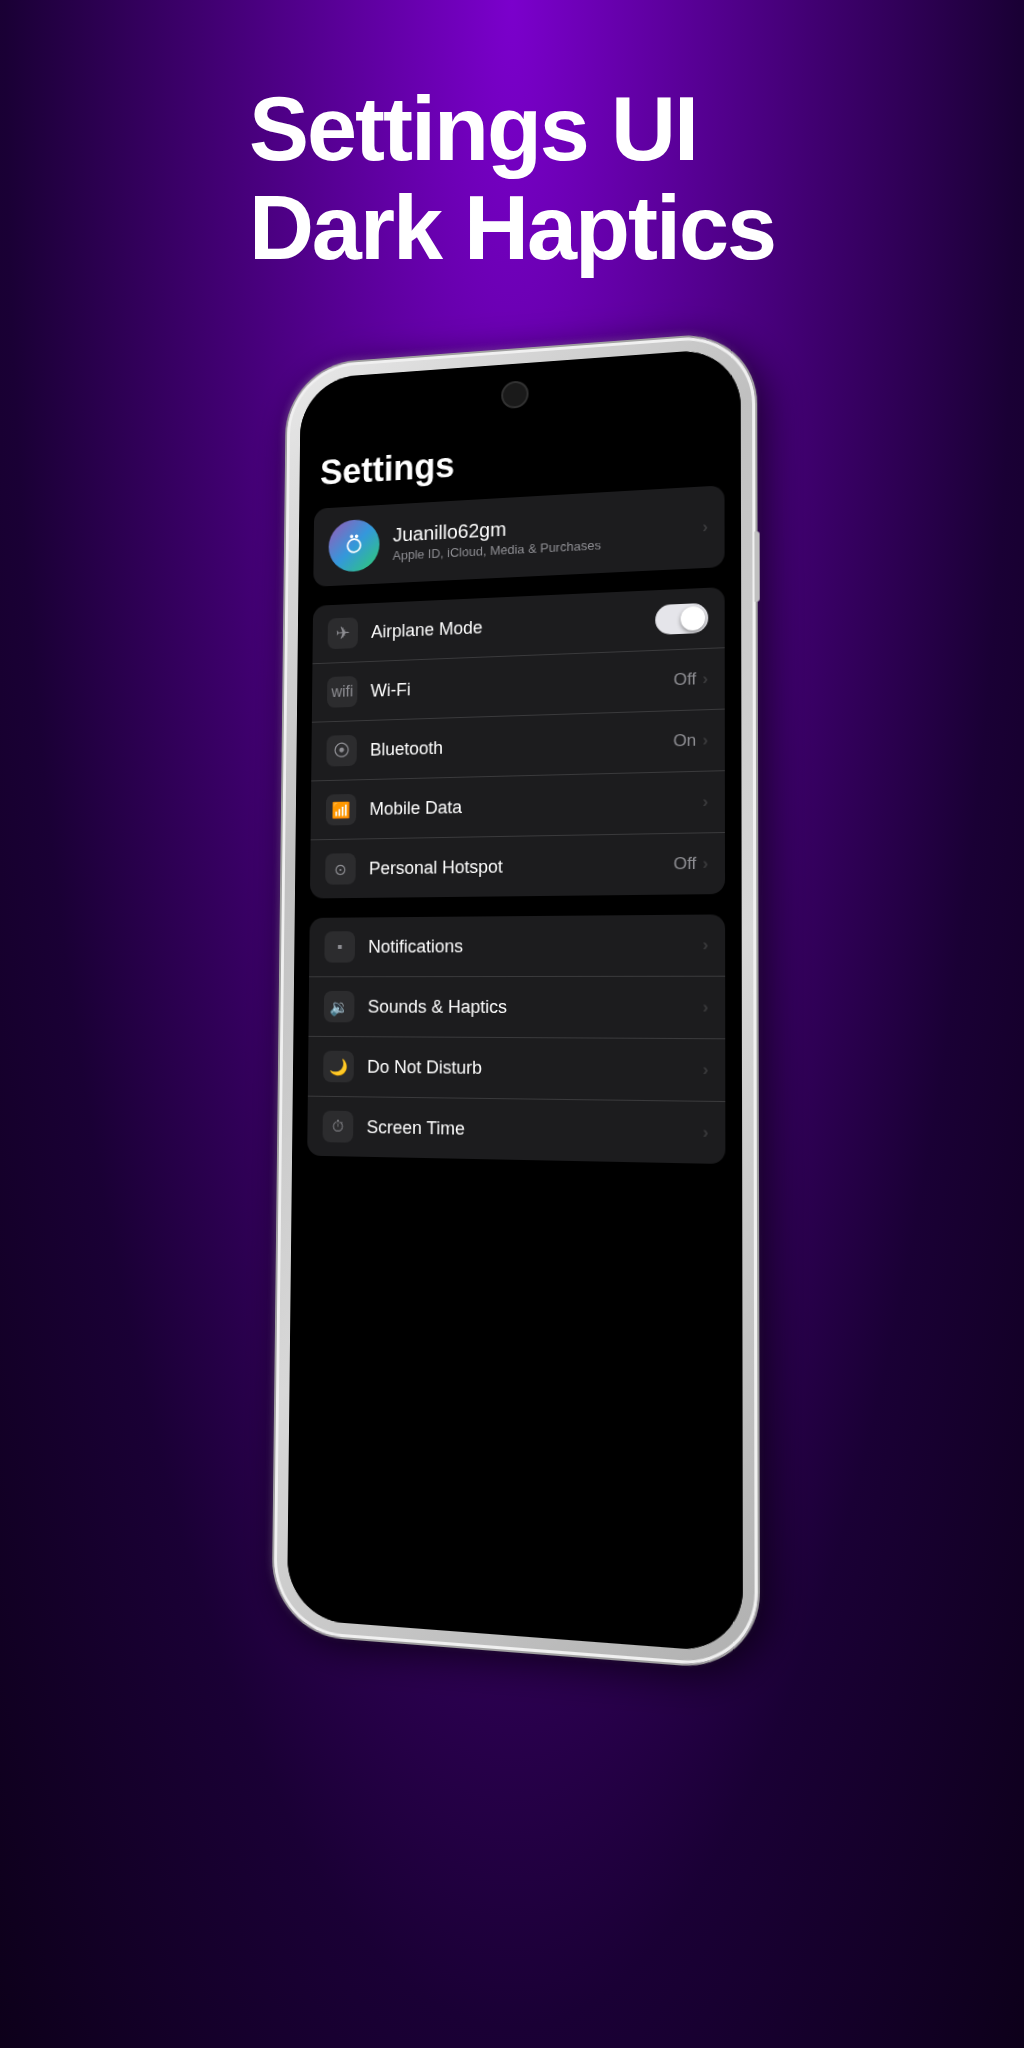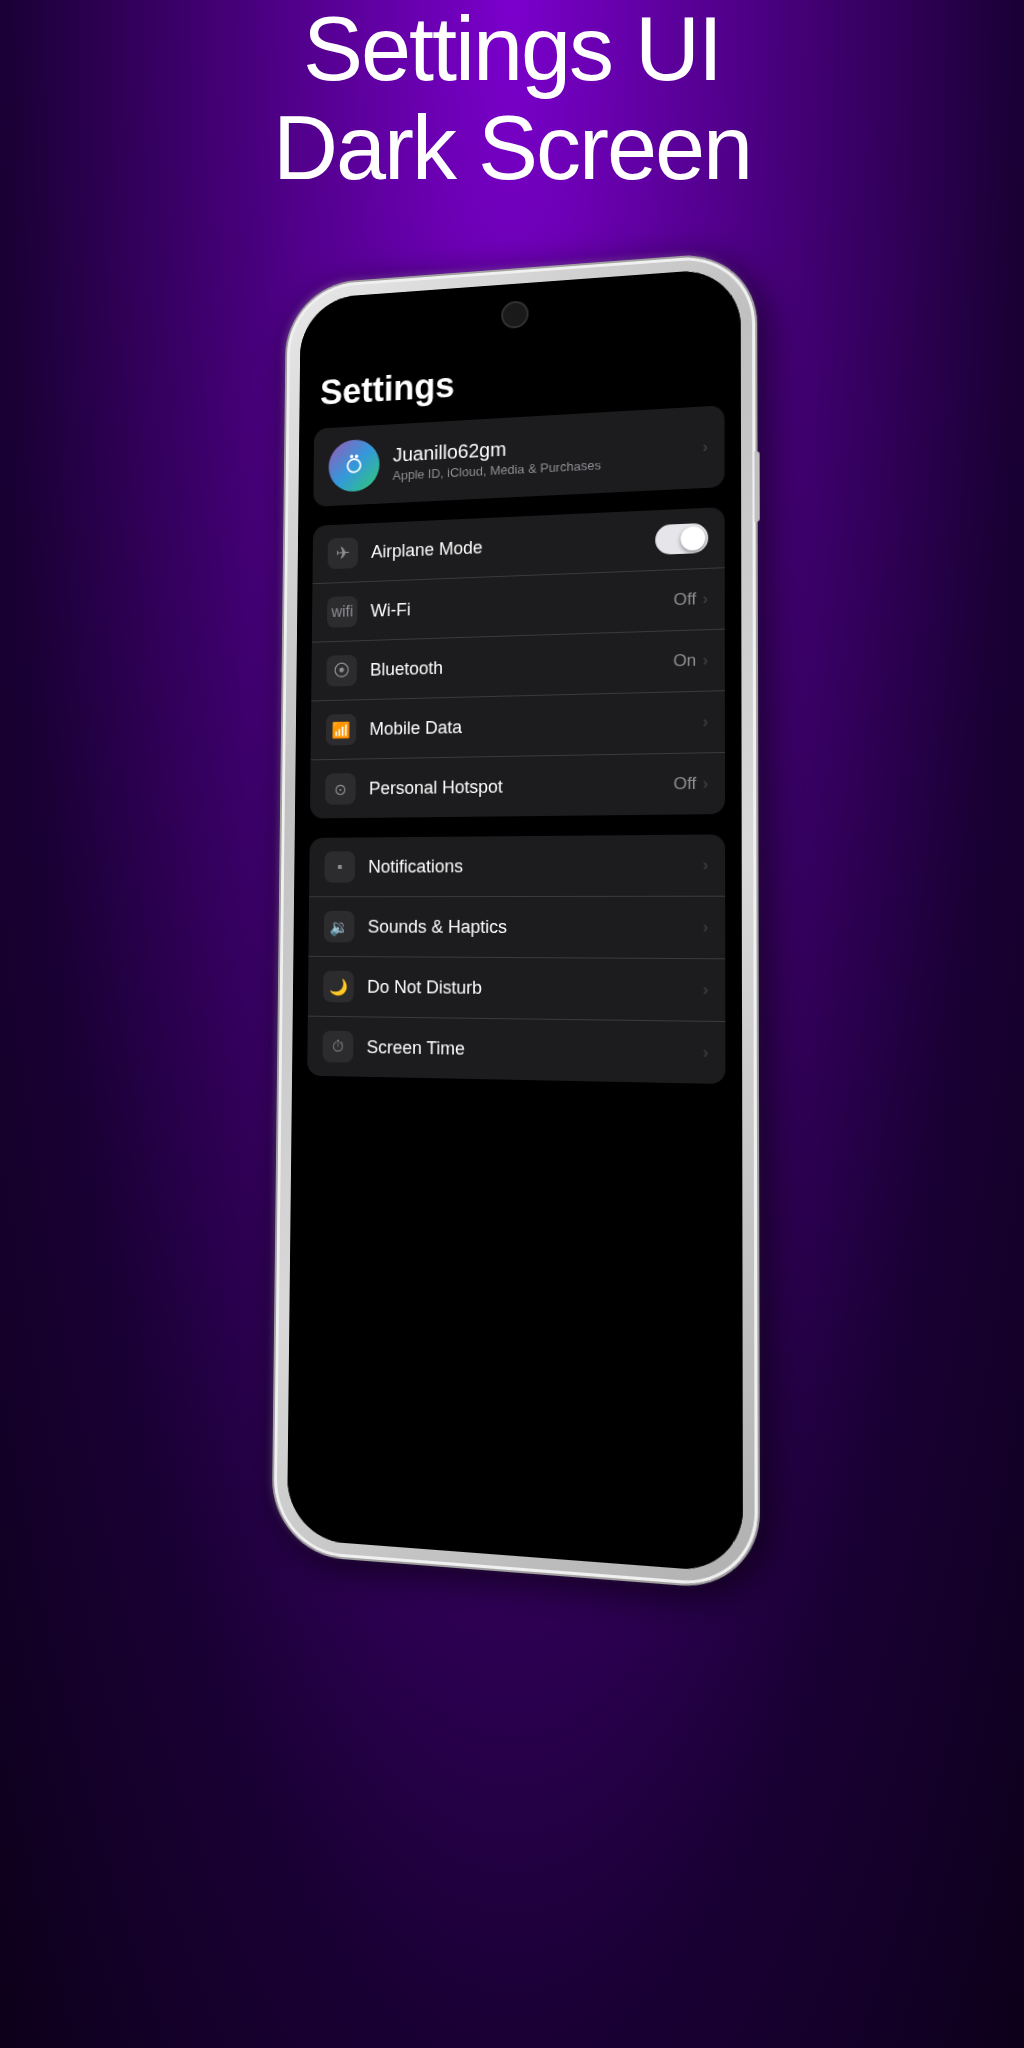--- a/index.html
+++ b/index.html
@@ -9,24 +9,24 @@
       height: 2048px;
       background: radial-gradient(ellipse at center top, #7b00cc 0%, #4a0080 35%, #1a0035 70%, #0d001a 100%);
       display: flex;
       flex-direction: column;
       align-items: center;
       font-family: -apple-system, BlinkMacSystemFont, 'Helvetica Neue', sans-serif;
       overflow: hidden;
     }
 
     .hero-title {
-      text-align: center;
+      margin-top: 80px;
       color: #ffffff;
       font-size: 90px;
-      font-weight: 400;
+      font-weight: 700;
       line-height: 1.1;
       letter-spacing: -2px;
     }
 
     .phone-wrapper {
       margin-top: 60px;
       position: relative;
       width: 480px;
       height: 1300px;
     }
@@ -229,21 +229,21 @@
       height: 70px;
       background: #c0c0c0;
       border-radius: 0 3px 3px 0;
     }
   </style>
 </head>
 <body>
 
 <div class="hero-title">
   <div>Settings UI</div>
-  <div>Dark Screen</div>
+  <div>Dark Haptics</div>
 </div>
 
 <div class="phone-wrapper">
   <div class="phone-shell">
     <div class="phone-screen">
       <div class="camera-notch"></div>
 
       <div class="screen-content">
 
         <div class="settings-title">Settings</div>

